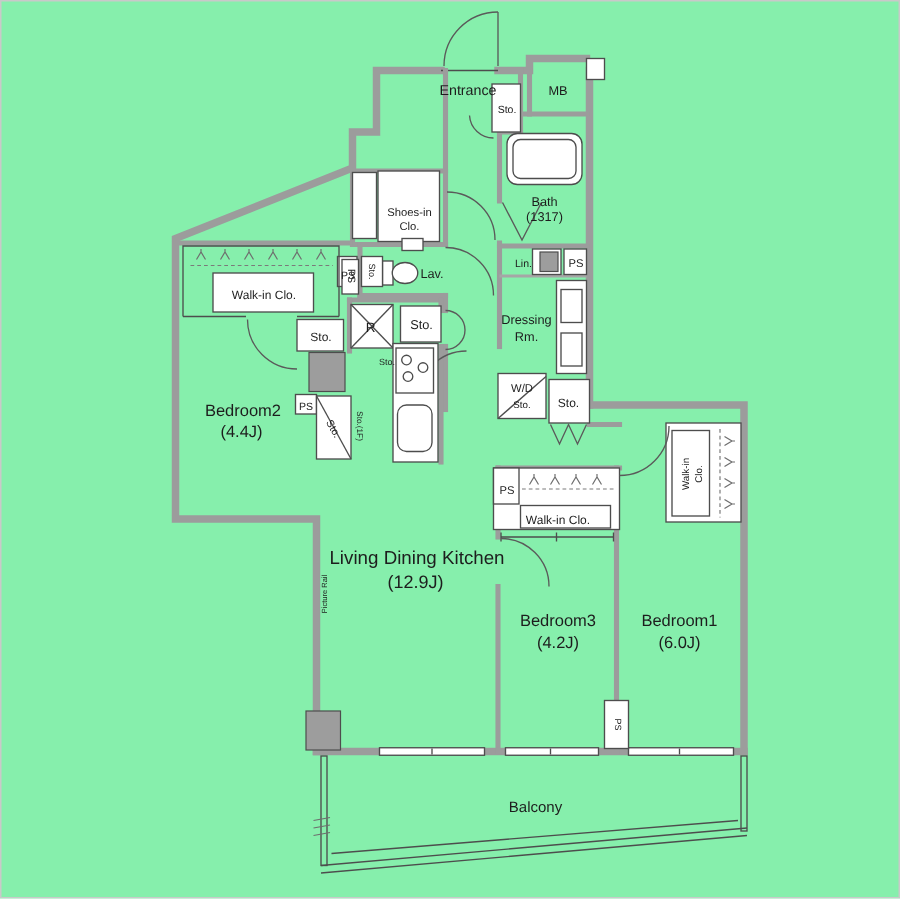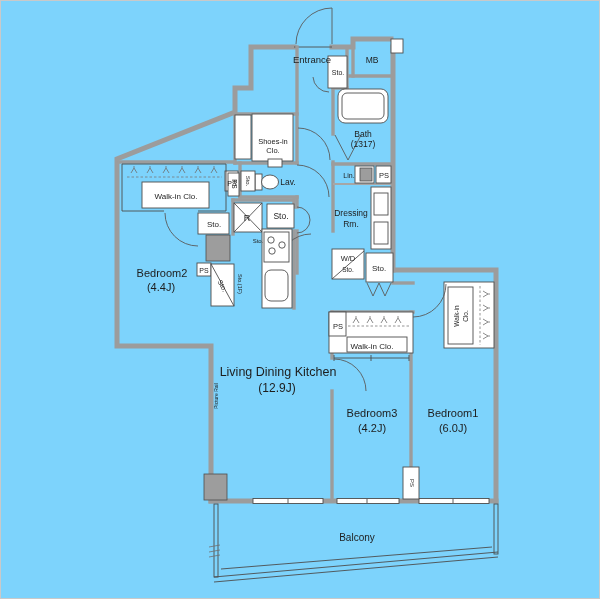--- a/index.html
+++ b/index.html
@@ -1,17 +1,17 @@
 <!DOCTYPE html>
 <html><head>
 <meta charset="utf-8">
 <style>
   html,body{margin:0;padding:0;background:#ffffff;}
   body{font-family:"Liberation Sans", sans-serif;}
-  .stage{position:relative;width:600px;height:599px;background:#7dd3fc;box-sizing:border-box;border:1px solid #c9c9c9;}
+  .stage{position:relative;width:600px;height:599px;background:#86efac;box-sizing:border-box;border:1px solid #c9c9c9;}
   svg{display:block;}
   svg text{fill:#1d1d1d;font-family:"Liberation Sans", sans-serif;}
   .wall-ext{stroke:#9c9c9c;stroke-width:5;fill:none;stroke-linecap:square;}
   .wall-int{stroke:#9c9c9c;stroke-width:3.4;fill:none;stroke-linecap:square;}
   .wall-thin{stroke:#a6a6a6;stroke-width:2;fill:none;}
   .ln{stroke:#4d4d4d;stroke-width:0.9;fill:none;}
   .box{stroke:#4d4d4d;stroke-width:0.9;fill:#ffffff;}
   .grayfill{fill:#9d9d9d;stroke:#4d4d4d;stroke-width:0.8;}
   .arc{stroke:#5a5a5a;stroke-width:0.9;fill:none;}
   .rod{stroke:#7a7a7a;stroke-width:0.8;fill:none;stroke-dasharray:2.5,2;}

